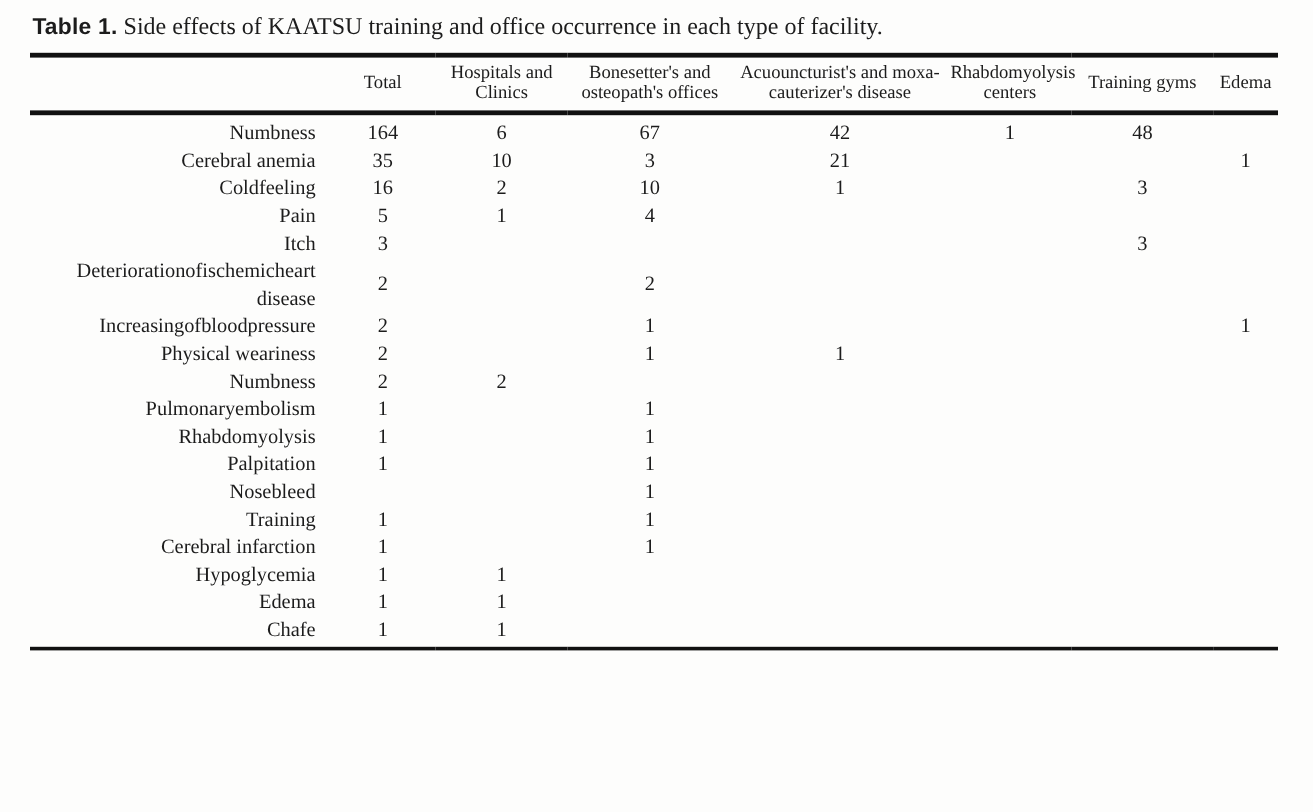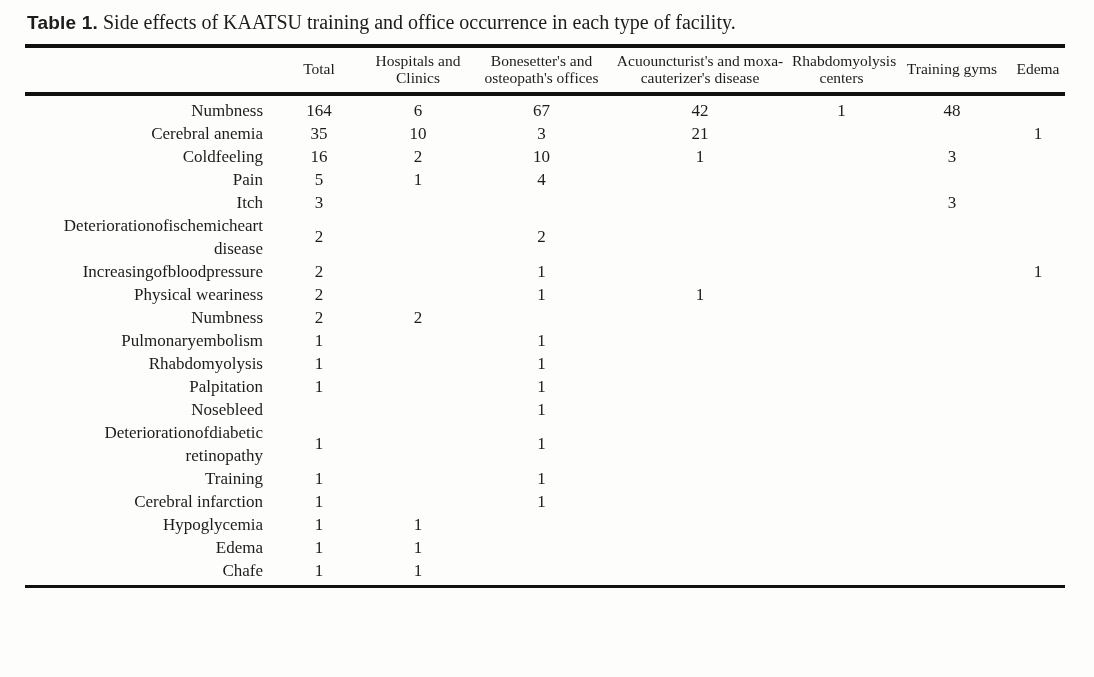--- a/index.html
+++ b/index.html
@@ -221,30 +221,20 @@
           <td class="rowlabel">Nosebleed</td>
           <td class="val"></td>
           <td class="val"></td>
           <td class="val">1</td>
           <td class="val"></td>
           <td class="val"></td>
           <td class="val"></td>
           <td class="val"></td>
         </tr>
         <tr>
-          <td class="rowlabel">Deteriorationofdiabetic retinopathy</td>
-          <td class="val">1</td>
-          <td class="val"></td>
-          <td class="val">1</td>
-          <td class="val"></td>
-          <td class="val"></td>
-          <td class="val"></td>
-          <td class="val"></td>
-        </tr>
-        <tr>
           <td class="rowlabel">Training</td>
           <td class="val">1</td>
           <td class="val"></td>
           <td class="val">1</td>
           <td class="val"></td>
           <td class="val"></td>
           <td class="val"></td>
           <td class="val"></td>
         </tr>
         <tr>

